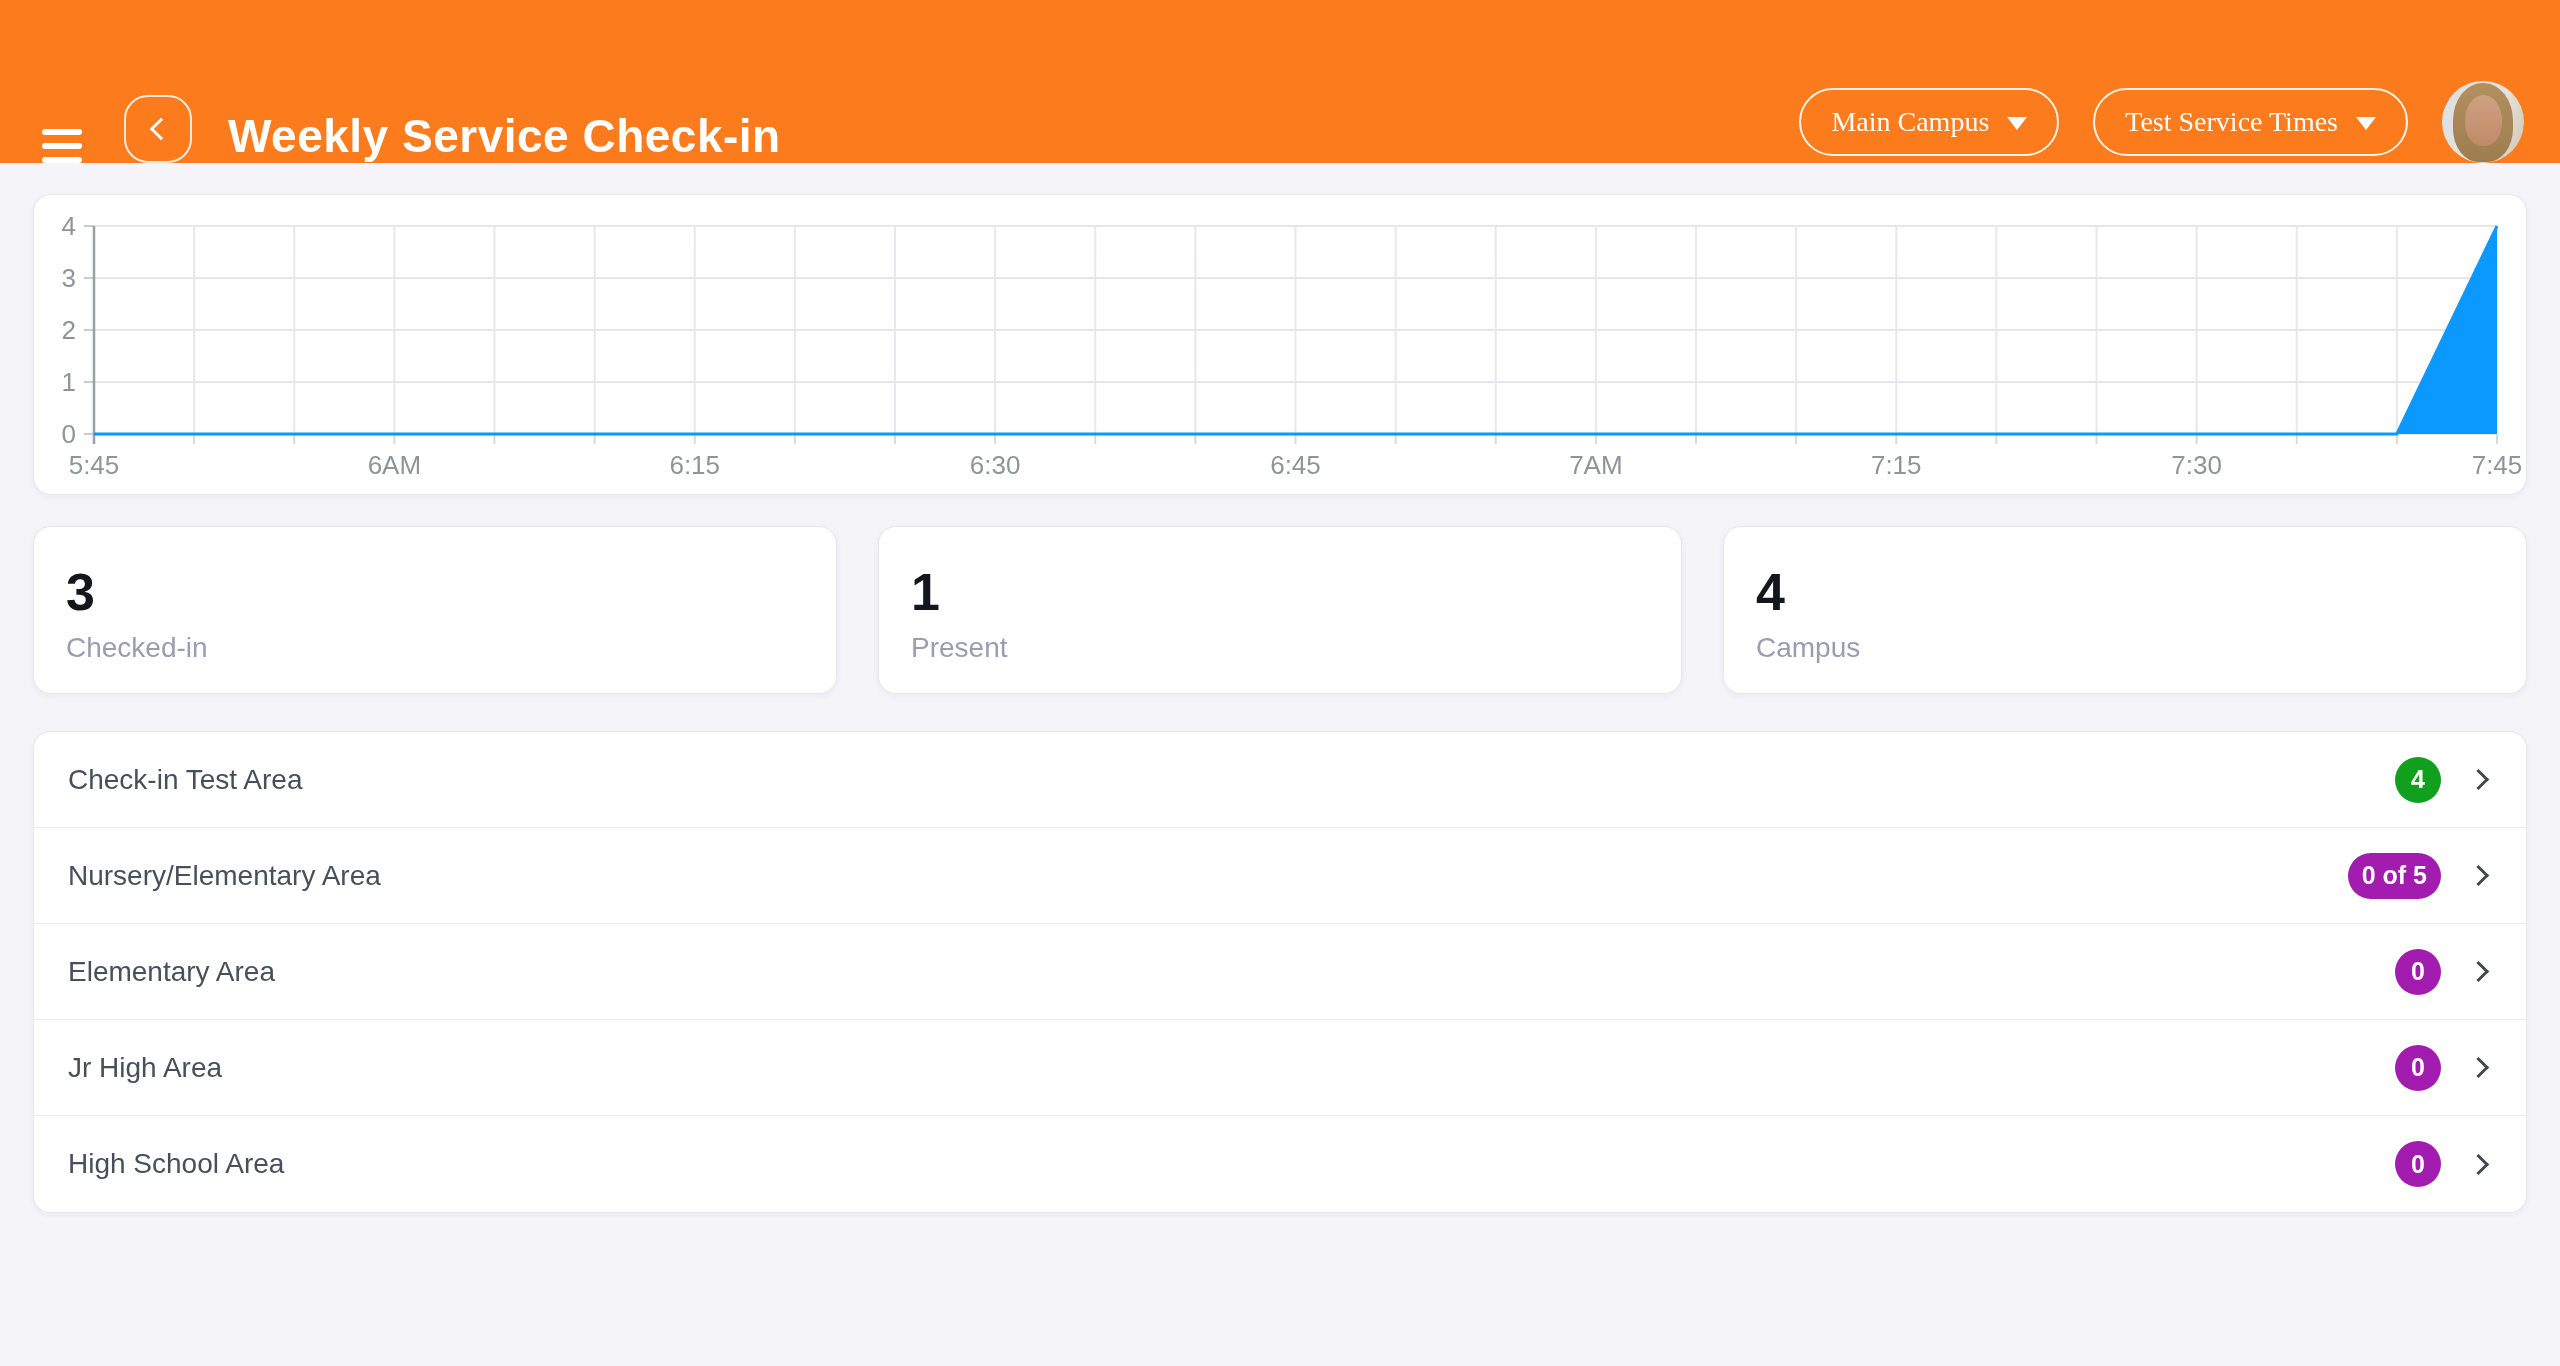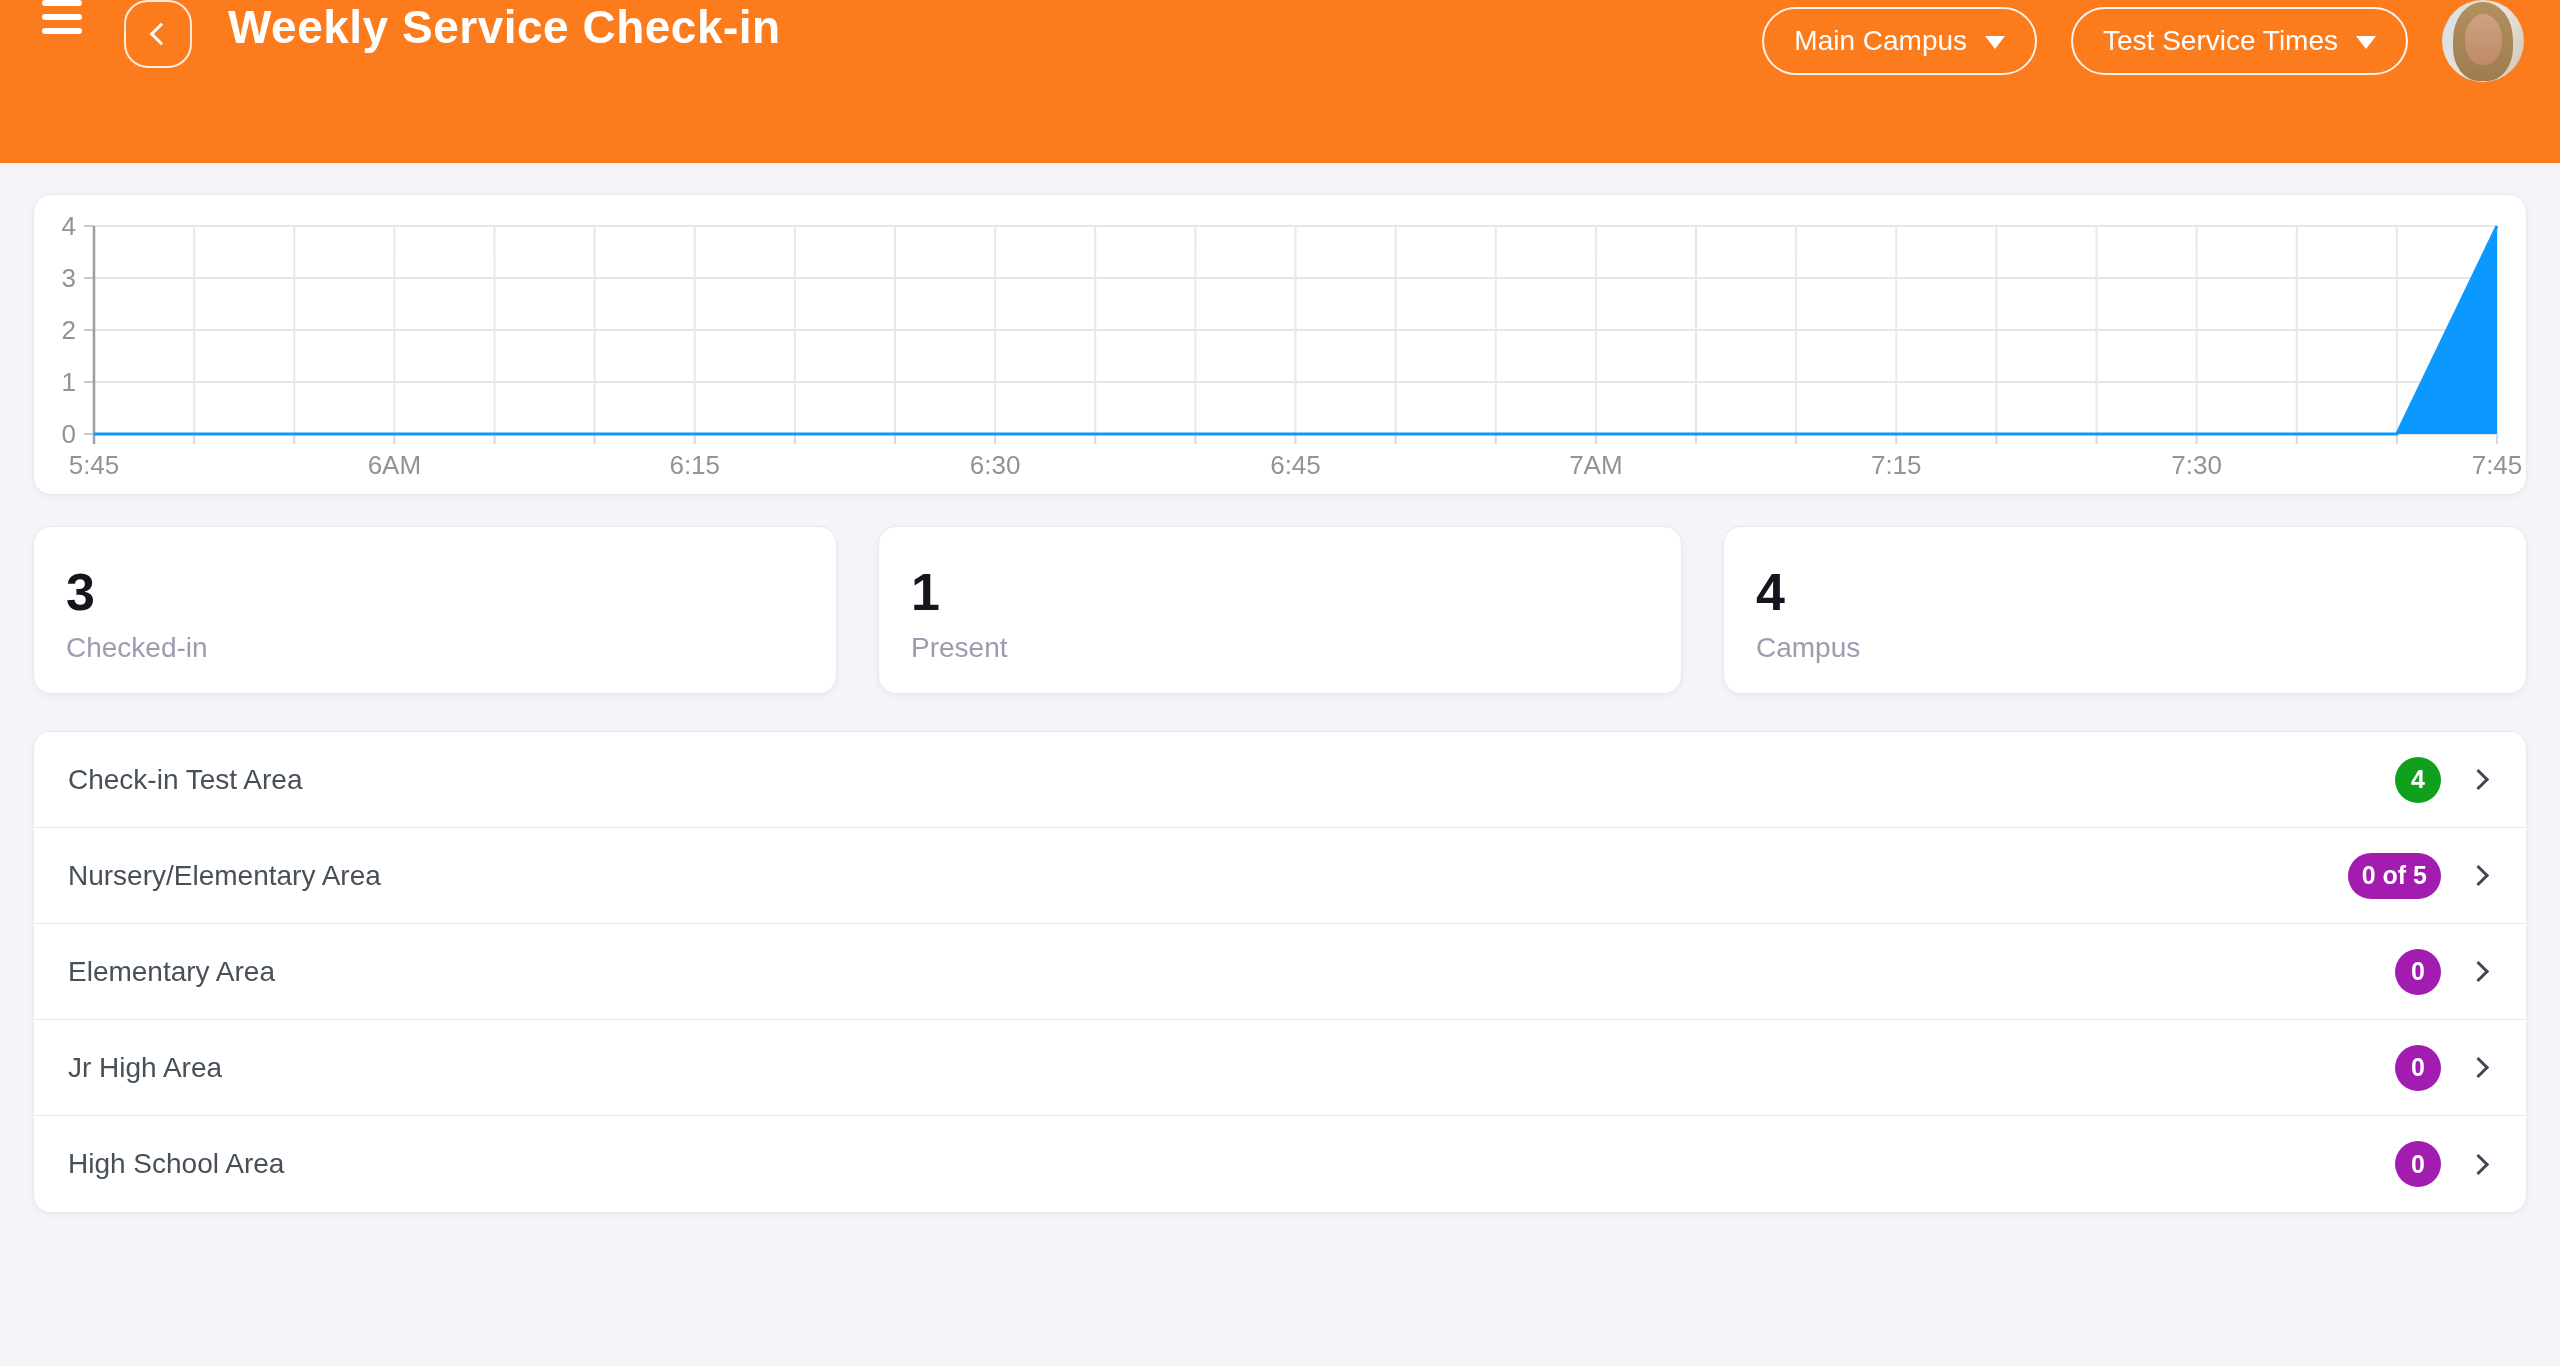--- a/index.html
+++ b/index.html
@@ -1,38 +1,38 @@
 <!DOCTYPE html>
 <html><head>
 <meta charset="utf-8">
 <style>
   * { margin:0; padding:0; box-sizing:border-box; }
   html,body { width:2560px; height:1366px; overflow:hidden; }
   body { background:#F4F4F9; font-family:"Liberation Sans", sans-serif; }
 
   
   .header{
-    height:163px; background:#FC7B1C; display:flex; align-items:flex-start;
+    height:163px; background:#FC7B1C; display:flex; align-items:flex-end;
     padding:0 36px 0 42px;
   }
   .hamburger{ width:40px; height:34px; display:flex; flex-direction:column;
     justify-content:space-between; cursor:pointer; }
   .hamburger span{ display:block; height:6px; border-radius:3px; background:#fff; }
   .back-btn{
     width:68px; height:68px; margin-left:42px; border:2.5px solid rgba(255,255,255,.85);
     border-radius:24px; background:transparent; display:flex; align-items:center;
     justify-content:center; cursor:pointer;
   }
   .chev-left{ width:16px; height:16px; border-left:3.5px solid #fff; border-bottom:3.5px solid #fff;
     transform:rotate(45deg); margin-left:6px; }
   .page-title{ color:#fff; font-size:46px; font-weight:700; margin-left:36px; letter-spacing:.5px; }
   .header-right{ margin-left:auto; display:flex; align-items:center; gap:34px; }
   .hdr-dd{
     height:68px; border:2px solid rgba(255,255,255,.9); border-radius:34px;
-    background:transparent; color:#fff; font-size:28px; font-family:Liberation Sans, sans-serif;
+    background:transparent; color:#fff; font-size:28px; font-family:Liberation Serif, serif;
     padding:0 30px; display:flex; align-items:center; gap:18px; cursor:pointer;
   }
   .caret-down{ width:0; height:0; border-left:10px solid transparent;
     border-right:10px solid transparent; border-top:13px solid #fff; margin-top:3px; }
   .avatar{ width:82px; height:82px; border-radius:50%; position:relative; overflow:hidden;
     cursor:pointer; flex:0 0 auto;
     background:linear-gradient(115deg,#8ccdd6 0%,#8ccdd6 13%,#dde0e2 13%,#e6e2da 60%,#cfc3b2 100%); }
   .avatar::before{ content:''; position:absolute; left:13%; top:3%; width:74%; height:96%;
     background:linear-gradient(#b2905f,#9d7c4f); border-radius:48% 48% 42% 42%; }
   .avatar::after{ content:''; position:absolute; left:28%; top:17%; width:45%; height:62%;

